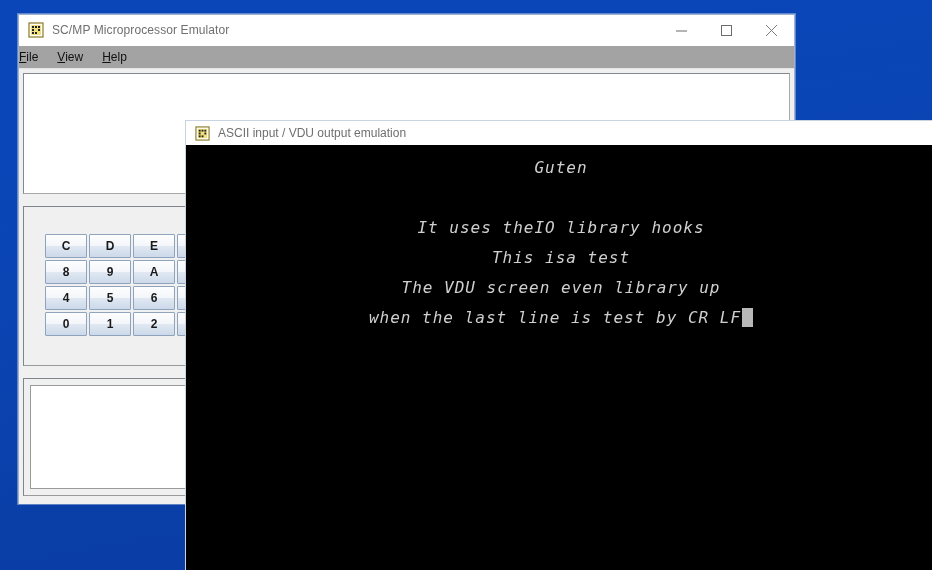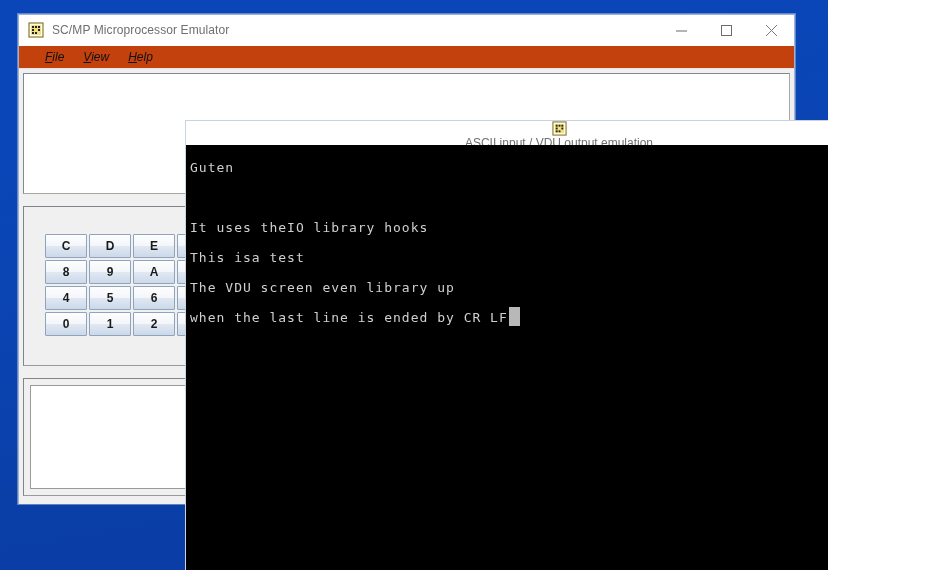--- a/index.html
+++ b/index.html
@@ -6,24 +6,25 @@
     margin: 0;
     padding: 0;
     width: 932px;
     height: 570px;
     overflow: hidden;
     font-family: "Liberation Sans", sans-serif;
   }
 
   #desktop {
     position: relative;
-    width: 828px;
+    width: 932px;
     height: 570px;
     background: linear-gradient(170deg, #0a46b8 0%, #0a46b8 18%, #0b45b4 40%, #0a3fa8 70%, #0a3ca2 100%);
     overflow: hidden;
+    text-align: center;
   }
 
   
   #main-window {
     position: absolute;
     left: 18px;
     top: 14px;
     width: 775px;
     height: 488px;
     background: #f0f0f0;
@@ -66,26 +67,25 @@
     width: 45px;
     height: 30px;
     display: flex;
     align-items: center;
     justify-content: center;
   }
   .winbtn svg { display: block; }
 
   .menubar {
     height: 22px;
-    background: #c2410c;
-    display: flex;
-    align-items: center;
-    padding-left: 26px;
+    background: #a3a3a3;
+    display: flex;
+    align-items: center;
+    padding-left: 0;
     border-bottom: 1px solid #e4e4e4;
-    font-style: italic;
   }
   .menuitem {
     font-size: 12px;
     color: #111;
     margin-right: 19px;
     white-space: nowrap;
   }
   .menuitem u { text-decoration: underline; }
 
   .mw-body {
@@ -176,21 +176,20 @@
     border-top: 1px solid #c9d4e2;
     border-left: 1px solid #c9d4e2;
     box-sizing: border-box;
   }
 
   .vdu-titlebar {
     height: 24px;
     background: #ffffff;
     display: flex;
     align-items: center;
-    flex-direction: column;
   }
   .vdu-title-icon {
     width: 15px;
     height: 15px;
     margin-left: 9px;
     margin-right: 8px;
     flex: 0 0 auto;
   }
   .vdu-title-text {
     font-size: 12px;
@@ -202,27 +201,28 @@
     position: relative;
     height: 426px;
     background: #000000;
     overflow: hidden;
     padding: 8px 0 0 1px;
     box-sizing: border-box;
   }
 
   .vdu-line {
     font-family: "DejaVu Sans Mono", "Liberation Mono", monospace;
-    font-size: 13px;
+    font-size: 16px;
     line-height: 30px;
     color: #cfcfcf;
     white-space: pre;
     letter-spacing: 1.0px;
     padding-left: 3px;
     height: 30px;
+    font-style: italic;
   }
   .vdu-line.blank { color: transparent; }
 
   .cursor-block {
     display: inline-block;
     width: 11px;
     height: 19px;
     background: #b8b8b8;
     vertical-align: -4px;
     margin-left: 1px;
@@ -334,18 +334,18 @@
       </span>
       <span class="vdu-title-text">ASCII input / VDU output emulation</span>
     </div>
 
     <div class="vdu-screen">
       <div class="vdu-line">Guten</div>
       <div class="vdu-line blank"></div>
       <div class="vdu-line">It uses theIO library hooks</div>
       <div class="vdu-line">This isa test</div>
       <div class="vdu-line">The VDU screen even library up</div>
-      <div class="vdu-line"><span>when the last line is ended by CR LF</span><span class="cursor-block"></span></div>
+      <div class="vdu-line"><span>when the last line is test by CR LF</span><span class="cursor-block"></span></div>
     </div>
 
   </div>
 
 </div>
 
 </body></html>

